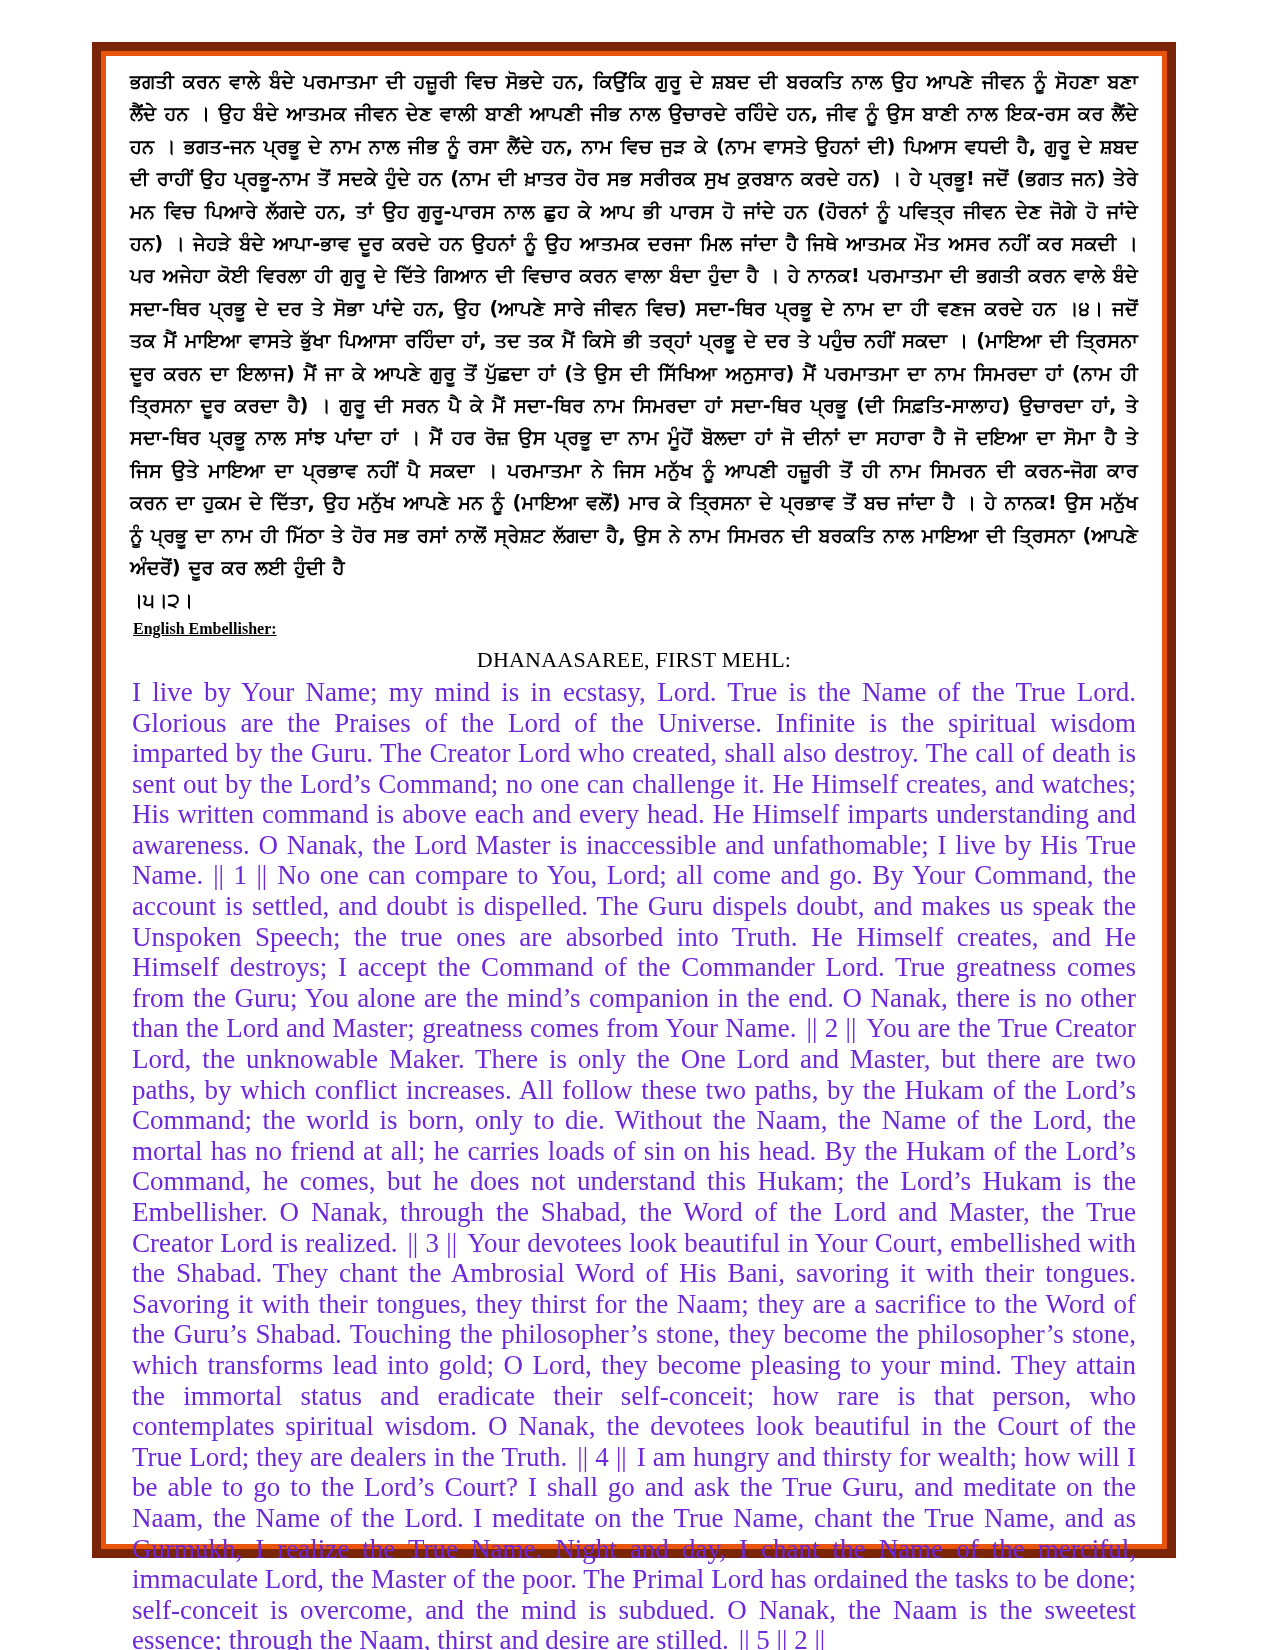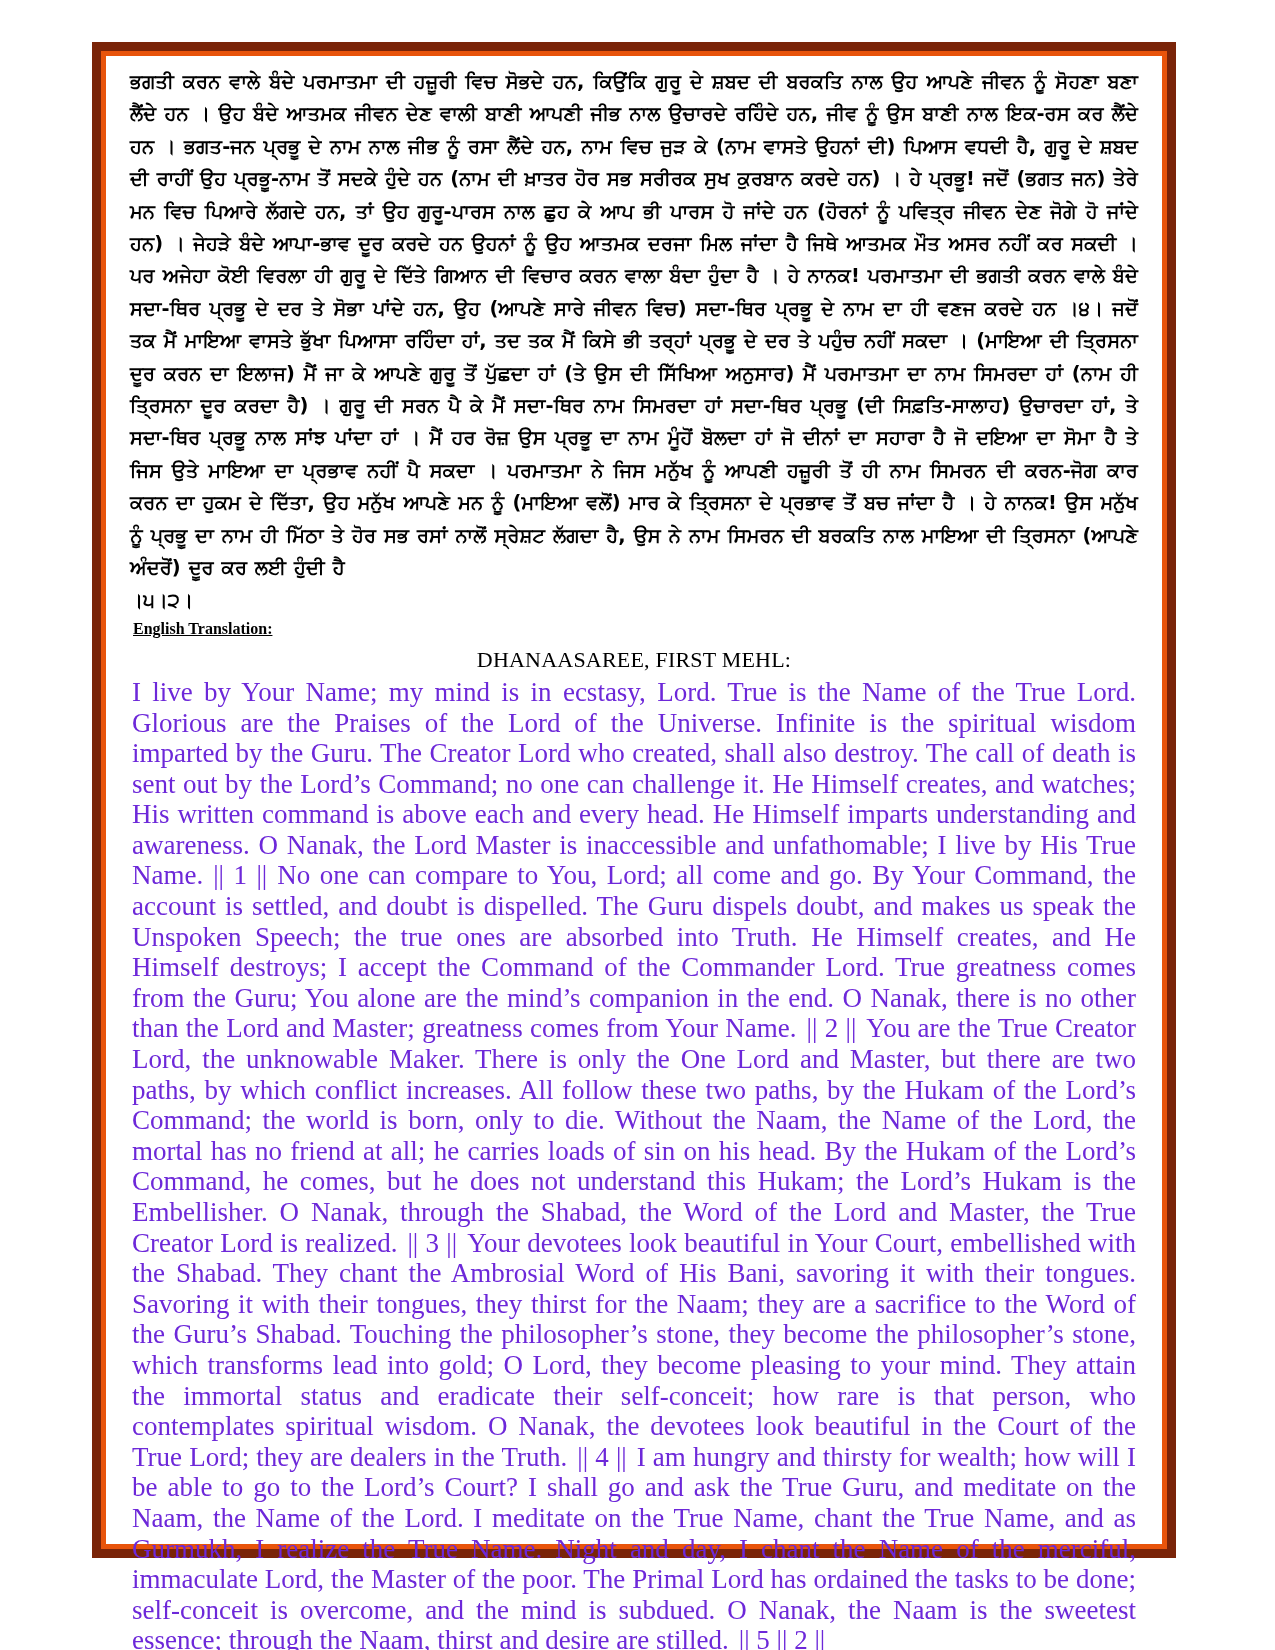--- a/index.html
+++ b/index.html
@@ -140,21 +140,21 @@
 <body>
 
 <div class="page">
   <div class="frame-outer">
     <div class="frame-inner">
       <div class="content">
 
         <p class="punjabi-block"><span>ਭਗਤੀ ਕਰਨ ਵਾਲੇ ਬੰਦੇ ਪਰਮਾਤਮਾ ਦੀ ਹਜ਼ੂਰੀ ਵਿਚ ਸੋਭਦੇ ਹਨ, ਕਿਉਂਕਿ ਗੁਰੂ ਦੇ ਸ਼ਬਦ ਦੀ ਬਰਕਤਿ ਨਾਲ ਉਹ ਆਪਣੇ ਜੀਵਨ ਨੂੰ ਸੋਹਣਾ ਬਣਾ ਲੈਂਦੇ ਹਨ । ਉਹ ਬੰਦੇ ਆਤਮਕ ਜੀਵਨ ਦੇਣ ਵਾਲੀ ਬਾਣੀ ਆਪਣੀ ਜੀਭ ਨਾਲ ਉਚਾਰਦੇ ਰਹਿੰਦੇ ਹਨ, ਜੀਵ ਨੂੰ ਉਸ ਬਾਣੀ ਨਾਲ ਇਕ-ਰਸ ਕਰ ਲੈਂਦੇ ਹਨ । ਭਗਤ-ਜਨ ਪ੍ਰਭੂ ਦੇ ਨਾਮ ਨਾਲ ਜੀਭ ਨੂੰ ਰਸਾ ਲੈਂਦੇ ਹਨ, ਨਾਮ ਵਿਚ ਜੁੜ ਕੇ (ਨਾਮ ਵਾਸਤੇ ਉਹਨਾਂ ਦੀ) ਪਿਆਸ ਵਧਦੀ ਹੈ, ਗੁਰੂ ਦੇ ਸ਼ਬਦ ਦੀ ਰਾਹੀਂ ਉਹ ਪ੍ਰਭੂ-ਨਾਮ ਤੋਂ ਸਦਕੇ ਹੁੰਦੇ ਹਨ (ਨਾਮ ਦੀ ਖ਼ਾਤਰ ਹੋਰ ਸਭ ਸਰੀਰਕ ਸੁਖ ਕੁਰਬਾਨ ਕਰਦੇ ਹਨ) । ਹੇ ਪ੍ਰਭੂ! ਜਦੋਂ (ਭਗਤ ਜਨ) ਤੇਰੇ ਮਨ ਵਿਚ ਪਿਆਰੇ ਲੱਗਦੇ ਹਨ, ਤਾਂ ਉਹ ਗੁਰੂ-ਪਾਰਸ ਨਾਲ ਛੁਹ ਕੇ ਆਪ ਭੀ ਪਾਰਸ ਹੋ ਜਾਂਦੇ ਹਨ (ਹੋਰਨਾਂ ਨੂੰ ਪਵਿਤ੍ਰ ਜੀਵਨ ਦੇਣ ਜੋਗੇ ਹੋ ਜਾਂਦੇ ਹਨ) । ਜੇਹੜੇ ਬੰਦੇ ਆਪਾ-ਭਾਵ ਦੂਰ ਕਰਦੇ ਹਨ ਉਹਨਾਂ ਨੂੰ ਉਹ ਆਤਮਕ ਦਰਜਾ ਮਿਲ ਜਾਂਦਾ ਹੈ ਜਿਥੇ ਆਤਮਕ ਮੌਤ ਅਸਰ ਨਹੀਂ ਕਰ ਸਕਦੀ । ਪਰ ਅਜੇਹਾ ਕੋਈ ਵਿਰਲਾ ਹੀ ਗੁਰੂ ਦੇ ਦਿੱਤੇ ਗਿਆਨ ਦੀ ਵਿਚਾਰ ਕਰਨ ਵਾਲਾ ਬੰਦਾ ਹੁੰਦਾ ਹੈ । ਹੇ ਨਾਨਕ! ਪਰਮਾਤਮਾ ਦੀ ਭਗਤੀ ਕਰਨ ਵਾਲੇ ਬੰਦੇ ਸਦਾ-ਥਿਰ ਪ੍ਰਭੂ ਦੇ ਦਰ ਤੇ ਸੋਭਾ ਪਾਂਦੇ ਹਨ, ਉਹ (ਆਪਣੇ ਸਾਰੇ ਜੀਵਨ ਵਿਚ) ਸਦਾ-ਥਿਰ ਪ੍ਰਭੂ ਦੇ ਨਾਮ ਦਾ ਹੀ ਵਣਜ ਕਰਦੇ ਹਨ ।੪। ਜਦੋਂ ਤਕ ਮੈਂ ਮਾਇਆ ਵਾਸਤੇ ਭੁੱਖਾ ਪਿਆਸਾ ਰਹਿੰਦਾ ਹਾਂ, ਤਦ ਤਕ ਮੈਂ ਕਿਸੇ ਭੀ ਤਰ੍ਹਾਂ ਪ੍ਰਭੂ ਦੇ ਦਰ ਤੇ ਪਹੁੰਚ ਨਹੀਂ ਸਕਦਾ । (ਮਾਇਆ ਦੀ ਤ੍ਰਿਸਨਾ ਦੂਰ ਕਰਨ ਦਾ ਇਲਾਜ) ਮੈਂ ਜਾ ਕੇ ਆਪਣੇ ਗੁਰੂ ਤੋਂ ਪੁੱਛਦਾ ਹਾਂ (ਤੇ ਉਸ ਦੀ ਸਿੱਖਿਆ ਅਨੁਸਾਰ) ਮੈਂ ਪਰਮਾਤਮਾ ਦਾ ਨਾਮ ਸਿਮਰਦਾ ਹਾਂ (ਨਾਮ ਹੀ ਤ੍ਰਿਸਨਾ ਦੂਰ ਕਰਦਾ ਹੈ) । ਗੁਰੂ ਦੀ ਸਰਨ ਪੈ ਕੇ ਮੈਂ ਸਦਾ-ਥਿਰ ਨਾਮ ਸਿਮਰਦਾ ਹਾਂ ਸਦਾ-ਥਿਰ ਪ੍ਰਭੂ (ਦੀ ਸਿਫ਼ਤਿ-ਸਾਲਾਹ) ਉਚਾਰਦਾ ਹਾਂ, ਤੇ ਸਦਾ-ਥਿਰ ਪ੍ਰਭੂ ਨਾਲ ਸਾਂਝ ਪਾਂਦਾ ਹਾਂ । ਮੈਂ ਹਰ ਰੋਜ਼ ਉਸ ਪ੍ਰਭੂ ਦਾ ਨਾਮ ਮੂੰਹੋਂ ਬੋਲਦਾ ਹਾਂ ਜੋ ਦੀਨਾਂ ਦਾ ਸਹਾਰਾ ਹੈ ਜੋ ਦਇਆ ਦਾ ਸੋਮਾ ਹੈ ਤੇ ਜਿਸ ਉਤੇ ਮਾਇਆ ਦਾ ਪ੍ਰਭਾਵ ਨਹੀਂ ਪੈ ਸਕਦਾ । ਪਰਮਾਤਮਾ ਨੇ ਜਿਸ ਮਨੁੱਖ ਨੂੰ ਆਪਣੀ ਹਜ਼ੂਰੀ ਤੋਂ ਹੀ ਨਾਮ ਸਿਮਰਨ ਦੀ ਕਰਨ-ਜੋਗ ਕਾਰ ਕਰਨ ਦਾ ਹੁਕਮ ਦੇ ਦਿੱਤਾ, ਉਹ ਮਨੁੱਖ ਆਪਣੇ ਮਨ ਨੂੰ (ਮਾਇਆ ਵਲੋਂ) ਮਾਰ ਕੇ ਤ੍ਰਿਸਨਾ ਦੇ ਪ੍ਰਭਾਵ ਤੋਂ ਬਚ ਜਾਂਦਾ ਹੈ । ਹੇ ਨਾਨਕ! ਉਸ ਮਨੁੱਖ ਨੂੰ ਪ੍ਰਭੂ ਦਾ ਨਾਮ ਹੀ ਮਿੱਠਾ ਤੇ ਹੋਰ ਸਭ ਰਸਾਂ ਨਾਲੋਂ ਸ੍ਰੇਸ਼ਟ ਲੱਗਦਾ ਹੈ, ਉਸ ਨੇ ਨਾਮ ਸਿਮਰਨ ਦੀ ਬਰਕਤਿ ਨਾਲ ਮਾਇਆ ਦੀ ਤ੍ਰਿਸਨਾ (ਆਪਣੇ ਅੰਦਰੋਂ) ਦੂਰ ਕਰ ਲਈ ਹੁੰਦੀ ਹੈ</span><span class="verse-tail">।੫।੨।</span></p>
 
         <div>
-          <span class="eng-label">English Translation:</span>
+          <span class="eng-label">English Embellisher:</span>
         </div>
 
         <div class="raag-heading">DHANAASAREE, FIRST MEHL:</div>
 
         <p class="english-body"><span>I live by Your Name; my mind is in ecstasy, Lord. True is the Name of the True Lord. Glorious are the Praises of the Lord of the Universe. Infinite is the spiritual wisdom imparted by the Guru. The Creator Lord who created, shall also destroy. The call of death is sent out by the Lord’s Command; no one can challenge it. He Himself creates, and watches; His written command is above each and every head. He Himself imparts understanding and awareness. O Nanak, the Lord Master is inaccessible and unfathomable; I live by His True Name.</span><span class="gap"></span><span class="pause">|| 1 ||</span><span class="gap"></span><span>No one can compare to You, Lord; all come and go. By Your Command, the account is settled, and doubt is dispelled. The Guru dispels doubt, and makes us speak the Unspoken Speech; the true ones are absorbed into Truth. He Himself creates, and He Himself destroys; I accept the Command of the Commander Lord. True greatness comes from the Guru; You alone are the mind’s companion in the end. O Nanak, there is no other than the Lord and Master; greatness comes from Your Name.</span><span class="gap"></span><span class="pause">|| 2 ||</span><span class="gap"></span><span>You are the True Creator Lord, the unknowable Maker. There is only the One Lord and Master, but there are two paths, by which conflict increases. All follow these two paths, by the Hukam of the Lord’s Command; the world is born, only to die. Without the Naam, the Name of the Lord, the mortal has no friend at all; he carries loads of sin on his head. By the Hukam of the Lord’s Command, he comes, but he does not understand this Hukam; the Lord’s Hukam is the Embellisher. O Nanak, through the Shabad, the Word of the Lord and Master, the True Creator Lord is realized.</span><span class="gap"></span><span class="pause">|| 3 ||</span><span class="gap"></span><span>Your devotees look beautiful in Your Court, embellished with the Shabad. They chant the Ambrosial Word of His Bani, savoring it with their tongues. Savoring it with their tongues, they thirst for the Naam; they are a sacrifice to the Word of the Guru’s Shabad. Touching the philosopher’s stone, they become the philosopher’s stone, which transforms lead into gold; O Lord, they become pleasing to your mind. They attain the immortal status and eradicate their self-conceit; how rare is that person, who contemplates spiritual wisdom. O Nanak, the devotees look beautiful in the Court of the True Lord; they are dealers in the Truth.</span><span class="gap"></span><span class="pause">|| 4 ||</span><span class="gap"></span><span>I am hungry and thirsty for wealth; how will I be able to go to the Lord’s Court?  I shall go and ask the True Guru, and meditate on the Naam, the Name of the Lord. I meditate on the True Name, chant the True Name, and as Gurmukh, I realize the True Name. Night and day, I chant the Name of the merciful, immaculate Lord, the Master of the poor. The Primal Lord has ordained the tasks to be done; self-conceit is overcome, and the mind is subdued. O Nanak, the Naam is the sweetest essence; through the Naam, thirst and desire are stilled.</span><span class="gap"></span><span class="pause">|| 5 || 2 ||</span></p>
 
         <div class="footer">
           <span>Saturday,</span>
           <span>7</span><sup>th</sup>
           <span>Maagh (Samvat 427 Nanakshahi)</span>

